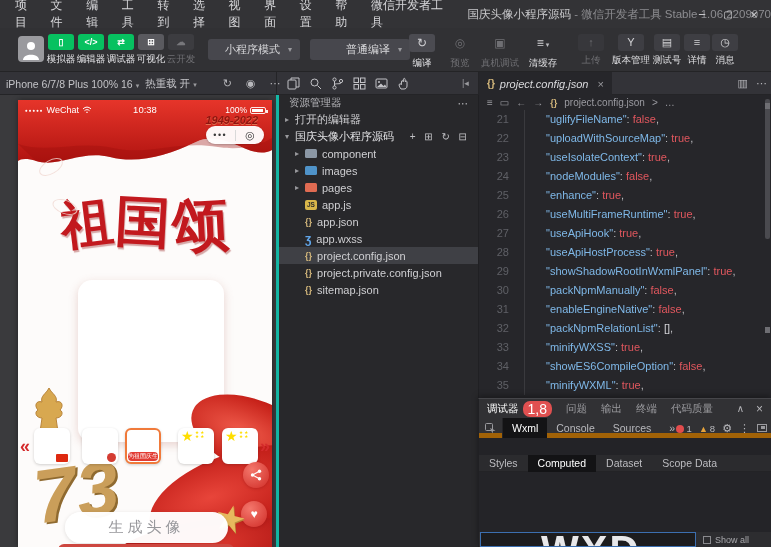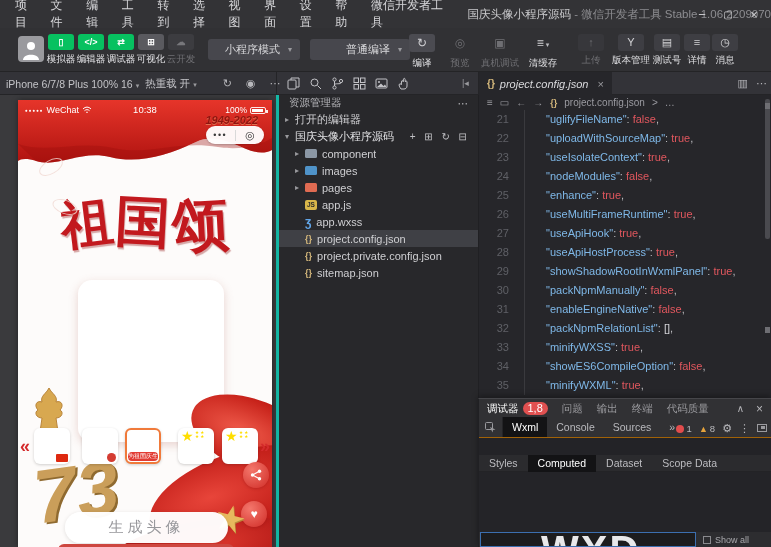--- a/index.html
+++ b/index.html
@@ -91,24 +91,24 @@
   .cp{color:#bcbcc0;}
   #ed-scroll{position:absolute;right:1px;top:4px;width:5px;height:140px;background:#4a4a4f;border-radius:2px;}
   .ed-mark{position:absolute;right:1px;width:5px;height:6px;background:#6e6e73;}
 
   
   #debugger{left:478px;top:398px;width:293px;height:149px;background:#2d2d30;border-top:1px solid #46464a;border-left:1px solid #202023;box-shadow:0 -2px 6px rgba(0,0,0,.35);}
   #dbg-tabs{position:absolute;left:0;top:0;width:100%;height:19px;display:flex;align-items:center;font-size:10.5px;color:#9a9a9e;background:#313134;}
   .dbg-tab{margin-left:14px;display:flex;align-items:center;gap:4px;white-space:nowrap;}
   .dbg-tab:first-child{margin-left:8px;}
   .dbg-tab.active{color:#fff;}
-  .dbg-badge{background:#e05050;color:#fff;font-size:11px;border-radius:7px;padding:1px 5px;line-height:1;}
+  .dbg-badge{background:#e05050;color:#fff;font-size:14px;border-radius:7px;padding:1px 5px;line-height:1;}
   .dbg-badge:empty{display:none;}
   #dbg-winctrl{position:absolute;right:8px;top:0;height:19px;display:flex;gap:12px;align-items:center;color:#b5b5b9;font-size:10px;}
-  #devtools-row{position:absolute;left:0;top:19px;width:100%;height:20px;background:#313134;border-bottom:1px solid #a16207;display:flex;align-items:flex-end;font-size:10.5px;color:#b9b9bd;}
+  #devtools-row{position:absolute;left:0;top:19px;width:100%;height:20px;background:#313134;border-bottom:5px solid #a16207;display:flex;align-items:flex-start;font-size:10.5px;color:#b9b9bd;}
   #inspect-box{width:24px;height:20px;border-right:1px solid #242427;display:flex;align-items:center;justify-content:center;}
   .dt-tab{padding:0 9px;height:20px;line-height:20px;white-space:nowrap;}
   .dt-tab.active{background:#131315;color:#fff;}
   #dt-right{position:absolute;right:4px;top:0;height:20px;display:flex;align-items:center;gap:7px;font-size:9.5px;}
   .errdot{width:8px;height:8px;border-radius:50%;background:#e24c4c;display:inline-block;margin-right:3px;vertical-align:-1px;}
   .warntri{color:#e5a33c;font-size:9px;margin-right:2px;}
   #dbg-gap{position:absolute;left:0;top:39px;width:100%;height:17px;background:#232327;}
   #inspector-tabs{position:absolute;left:0;top:56px;width:100%;height:17px;background:#2b2b2e;border-bottom:1px solid #232326;display:flex;align-items:center;font-size:10.5px;color:#bcbcc0;}
   .ins-tab{padding:0 10px;height:17px;line-height:17px;white-space:nowrap;}
   .ins-tab.active{background:#131315;color:#fff;}
@@ -376,20 +376,26 @@
 
         </div>
 
         <div class="tree-row lvl1">
           <span class="chev"></span>
           <span class="ticon js"></span>
           <span class="tlabel">app.js</span>
 
         </div>
 
+        <div class="tree-row lvl1">
+          <span class="chev"></span>
+          <span class="ticon json"></span>
+          <span class="tlabel">app.json</span>
+
+        </div>
 
         <div class="tree-row lvl1">
           <span class="chev"></span>
           <span class="ticon wxss"></span>
           <span class="tlabel">app.wxss</span>
 
         </div>
 
         <div class="tree-row lvl1 selected">
           <span class="chev"></span>

